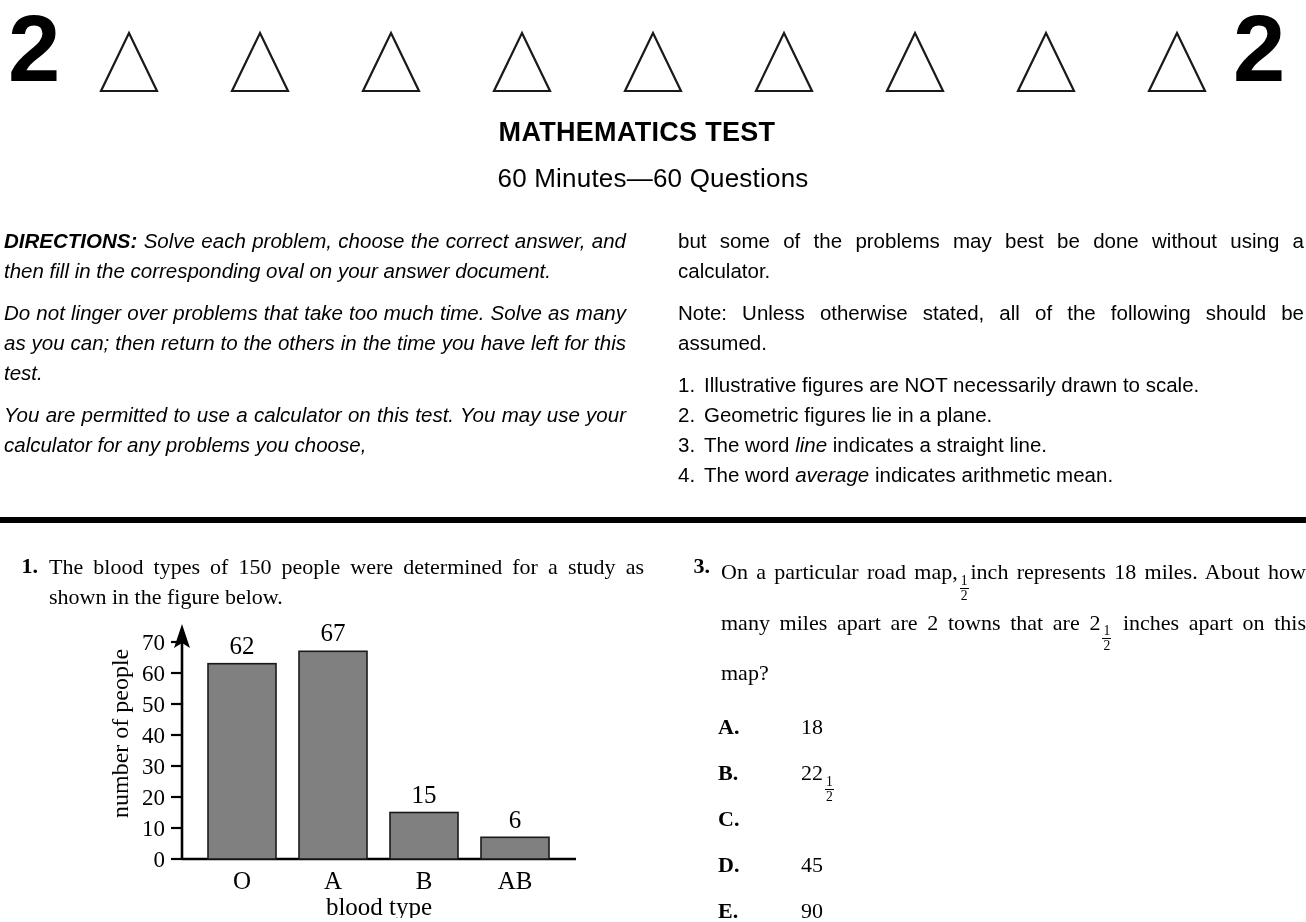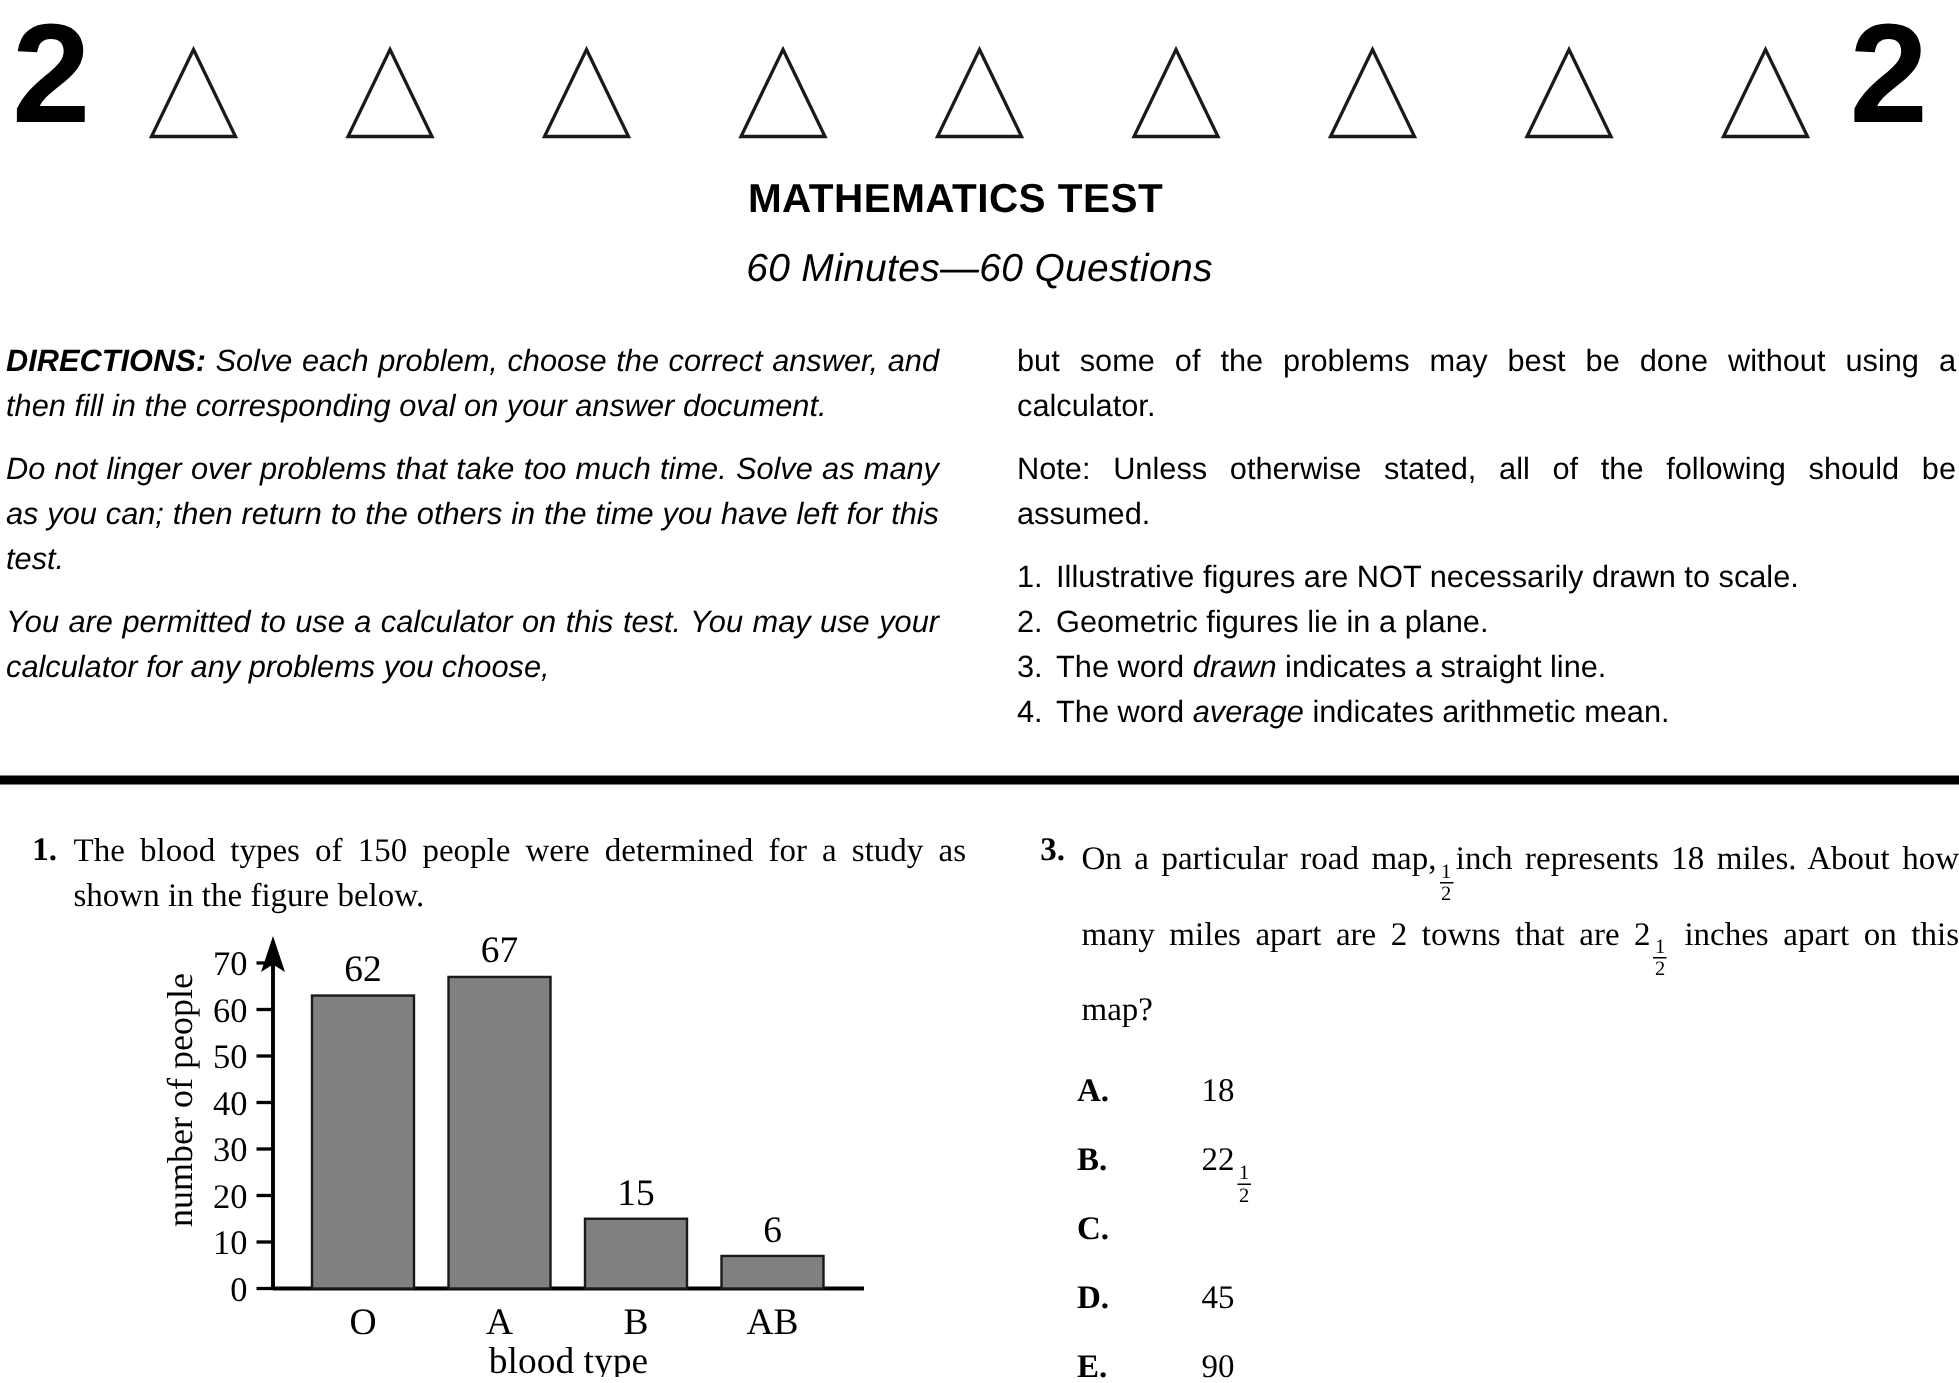--- a/index.html
+++ b/index.html
@@ -58,21 +58,20 @@
     font-weight: bold;
     font-size: 27px;
     letter-spacing: 0.3px;
   }
   #test-subtitle {
     position: absolute;
     left: 0; top: 163px;
     width: 1306px;
     text-align: center;
     font-family: "Liberation Sans", sans-serif;
-    font-style: italic;
     font-size: 26px;
     letter-spacing: 0.2px;
   }
 
   
   #directions-left {
     position: absolute;
     left: 4px; top: 226px;
     width: 622px;
     font-family: "Liberation Sans", sans-serif;
@@ -238,21 +237,21 @@
   <p class="dir-para">Do not linger over problems that take too much time. Solve as many as you can; then return to the others in the time you have left for this test.</p>
   <p class="dir-para">You are permitted to use a calculator on this test. You may use your calculator for any problems you choose,</p>
 </div>
 
 <div id="directions-right">
   <p class="dir-para">but some of the problems may best be done without using a calculator.</p>
   <p class="dir-para">Note: Unless otherwise stated, all of the following should be assumed.</p>
   <ul class="notes-list">
     <li><span class="note-num">1.</span><span>Illustrative figures are NOT necessarily drawn to scale.</span></li>
     <li><span class="note-num">2.</span><span>Geometric figures lie in a plane.</span></li>
-    <li><span class="note-num">3.</span><span>The word </span><em class="term">drawn</em><span> indicates a straight line.</span></li>
+    <li><span class="note-num">3.</span><span>The word </span><em class="term">line</em><span> indicates a straight line.</span></li>
     <li><span class="note-num">4.</span><span>The word </span><em class="term">average</em><span> indicates arithmetic mean.</span></li>
   </ul>
 </div>
 
 <div id="section-divider"></div>
 
 <div id="question-1">
   <div class="q-head">
     <span class="q-num">1.</span>
     <span class="q-text">The blood types of 150 people were determined for a study as shown in the figure below.</span>

